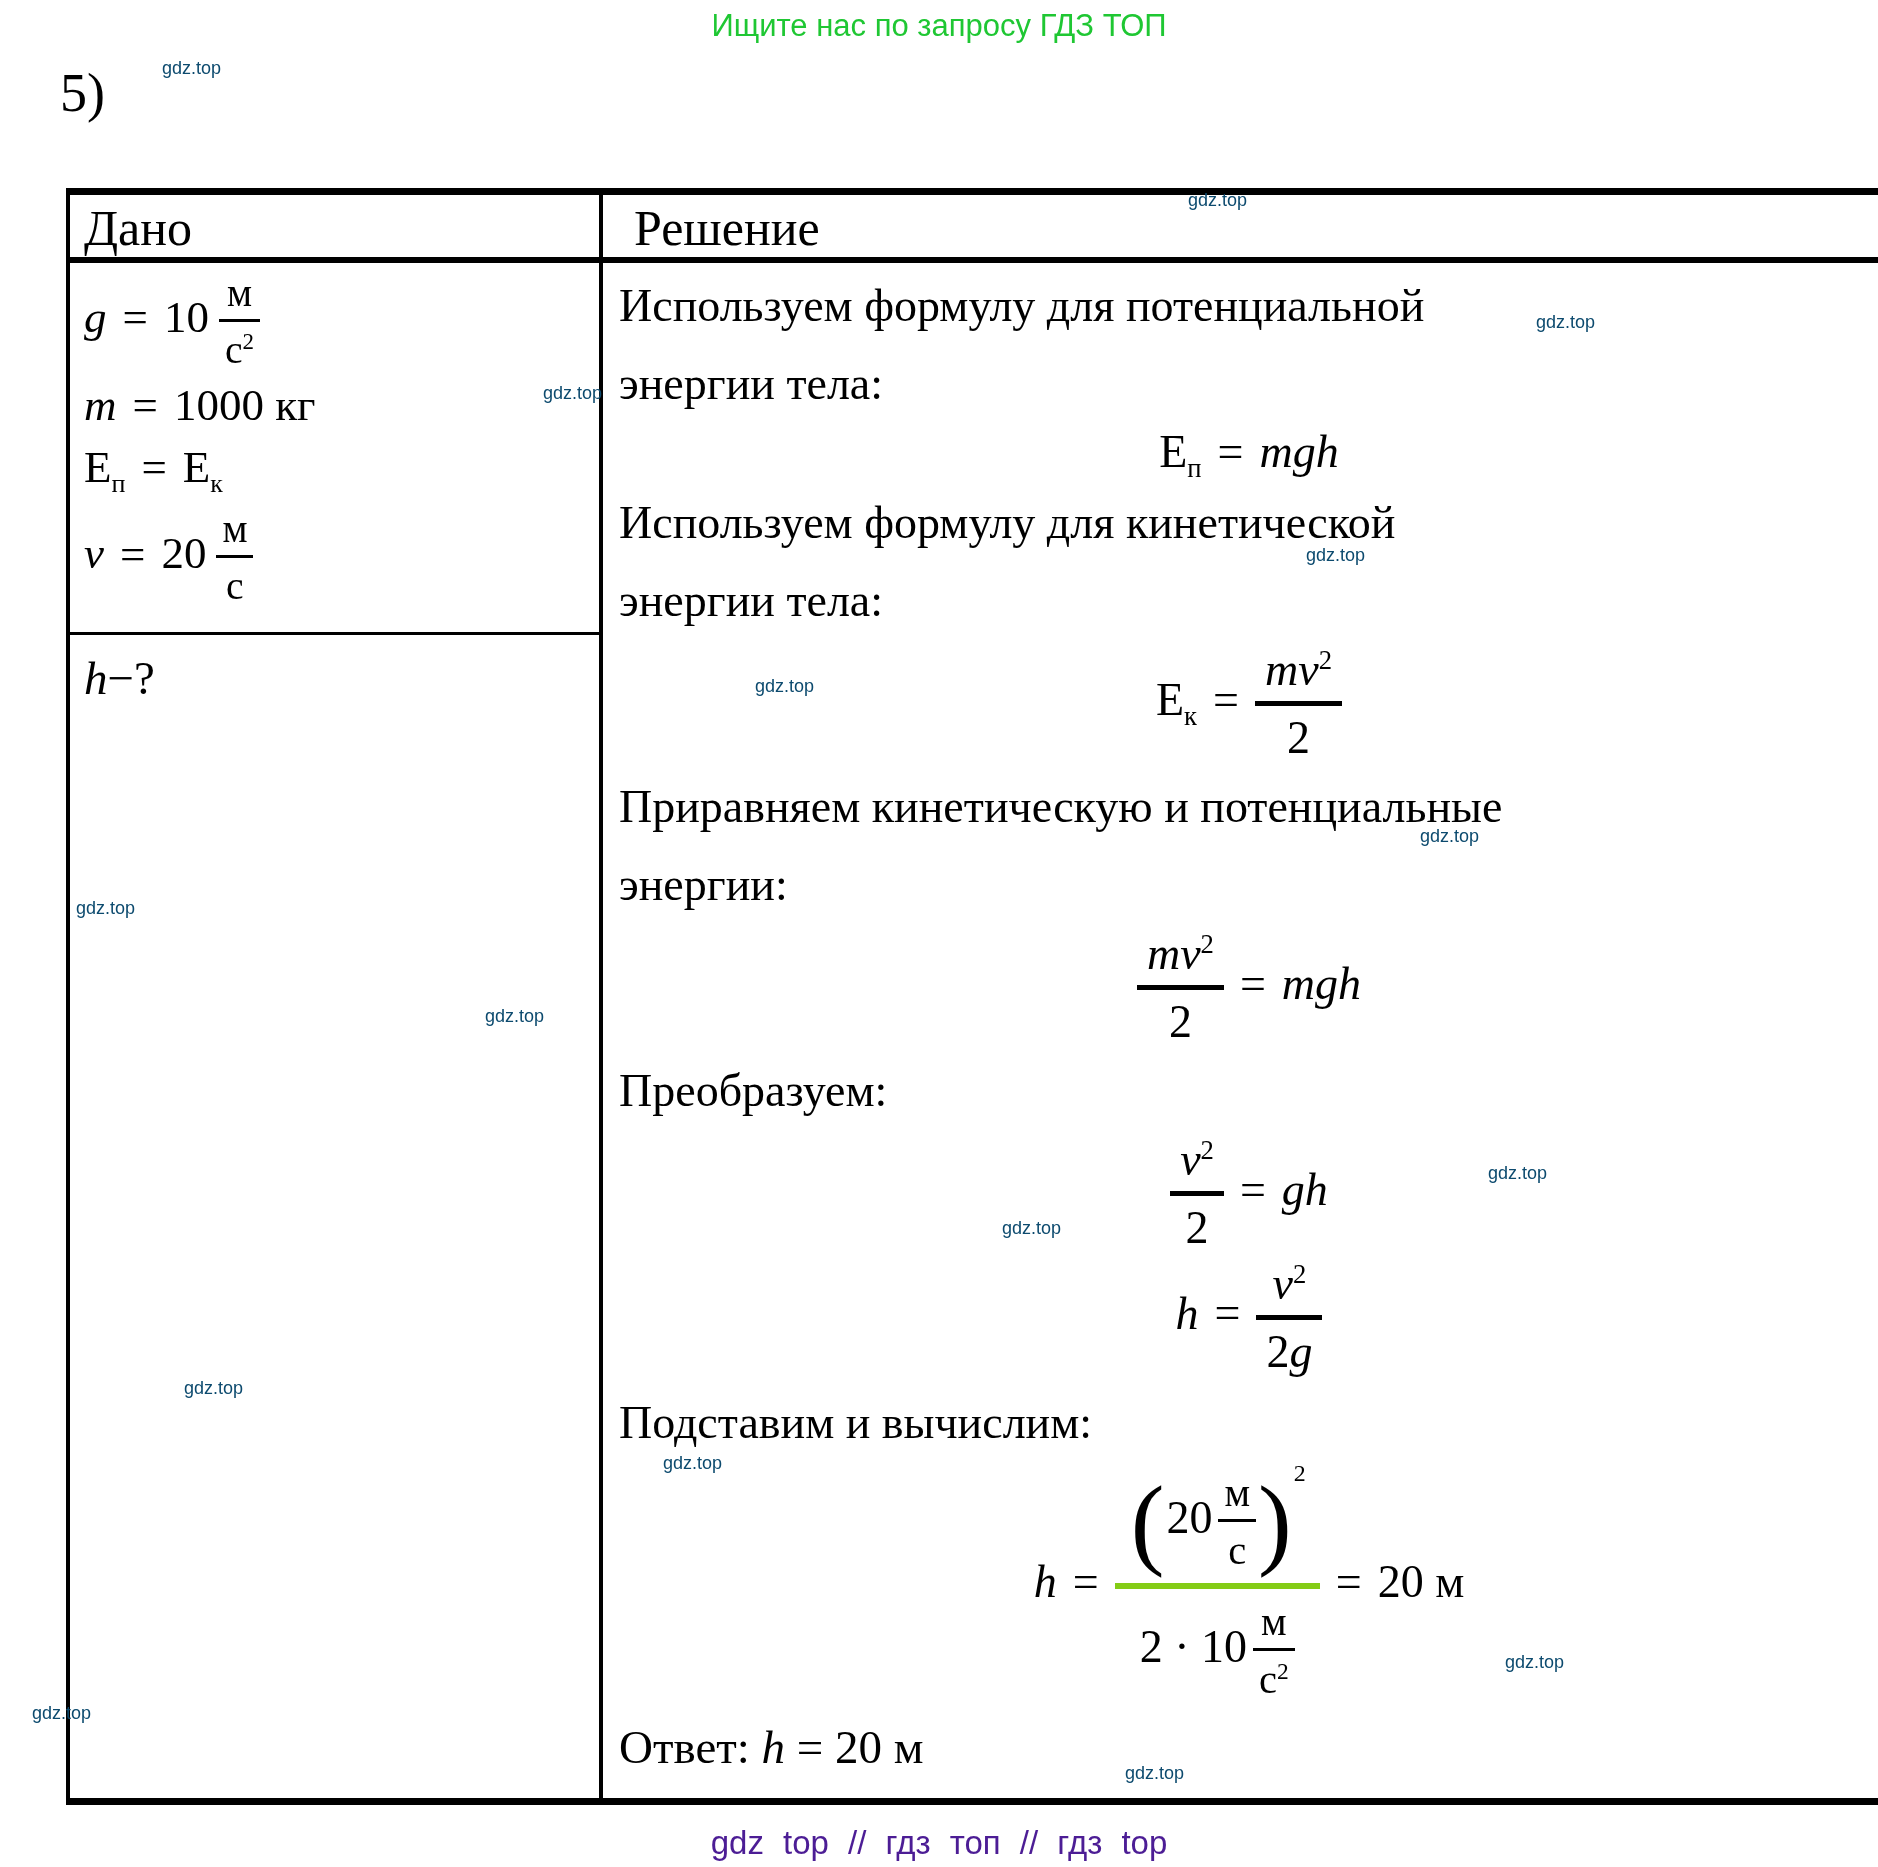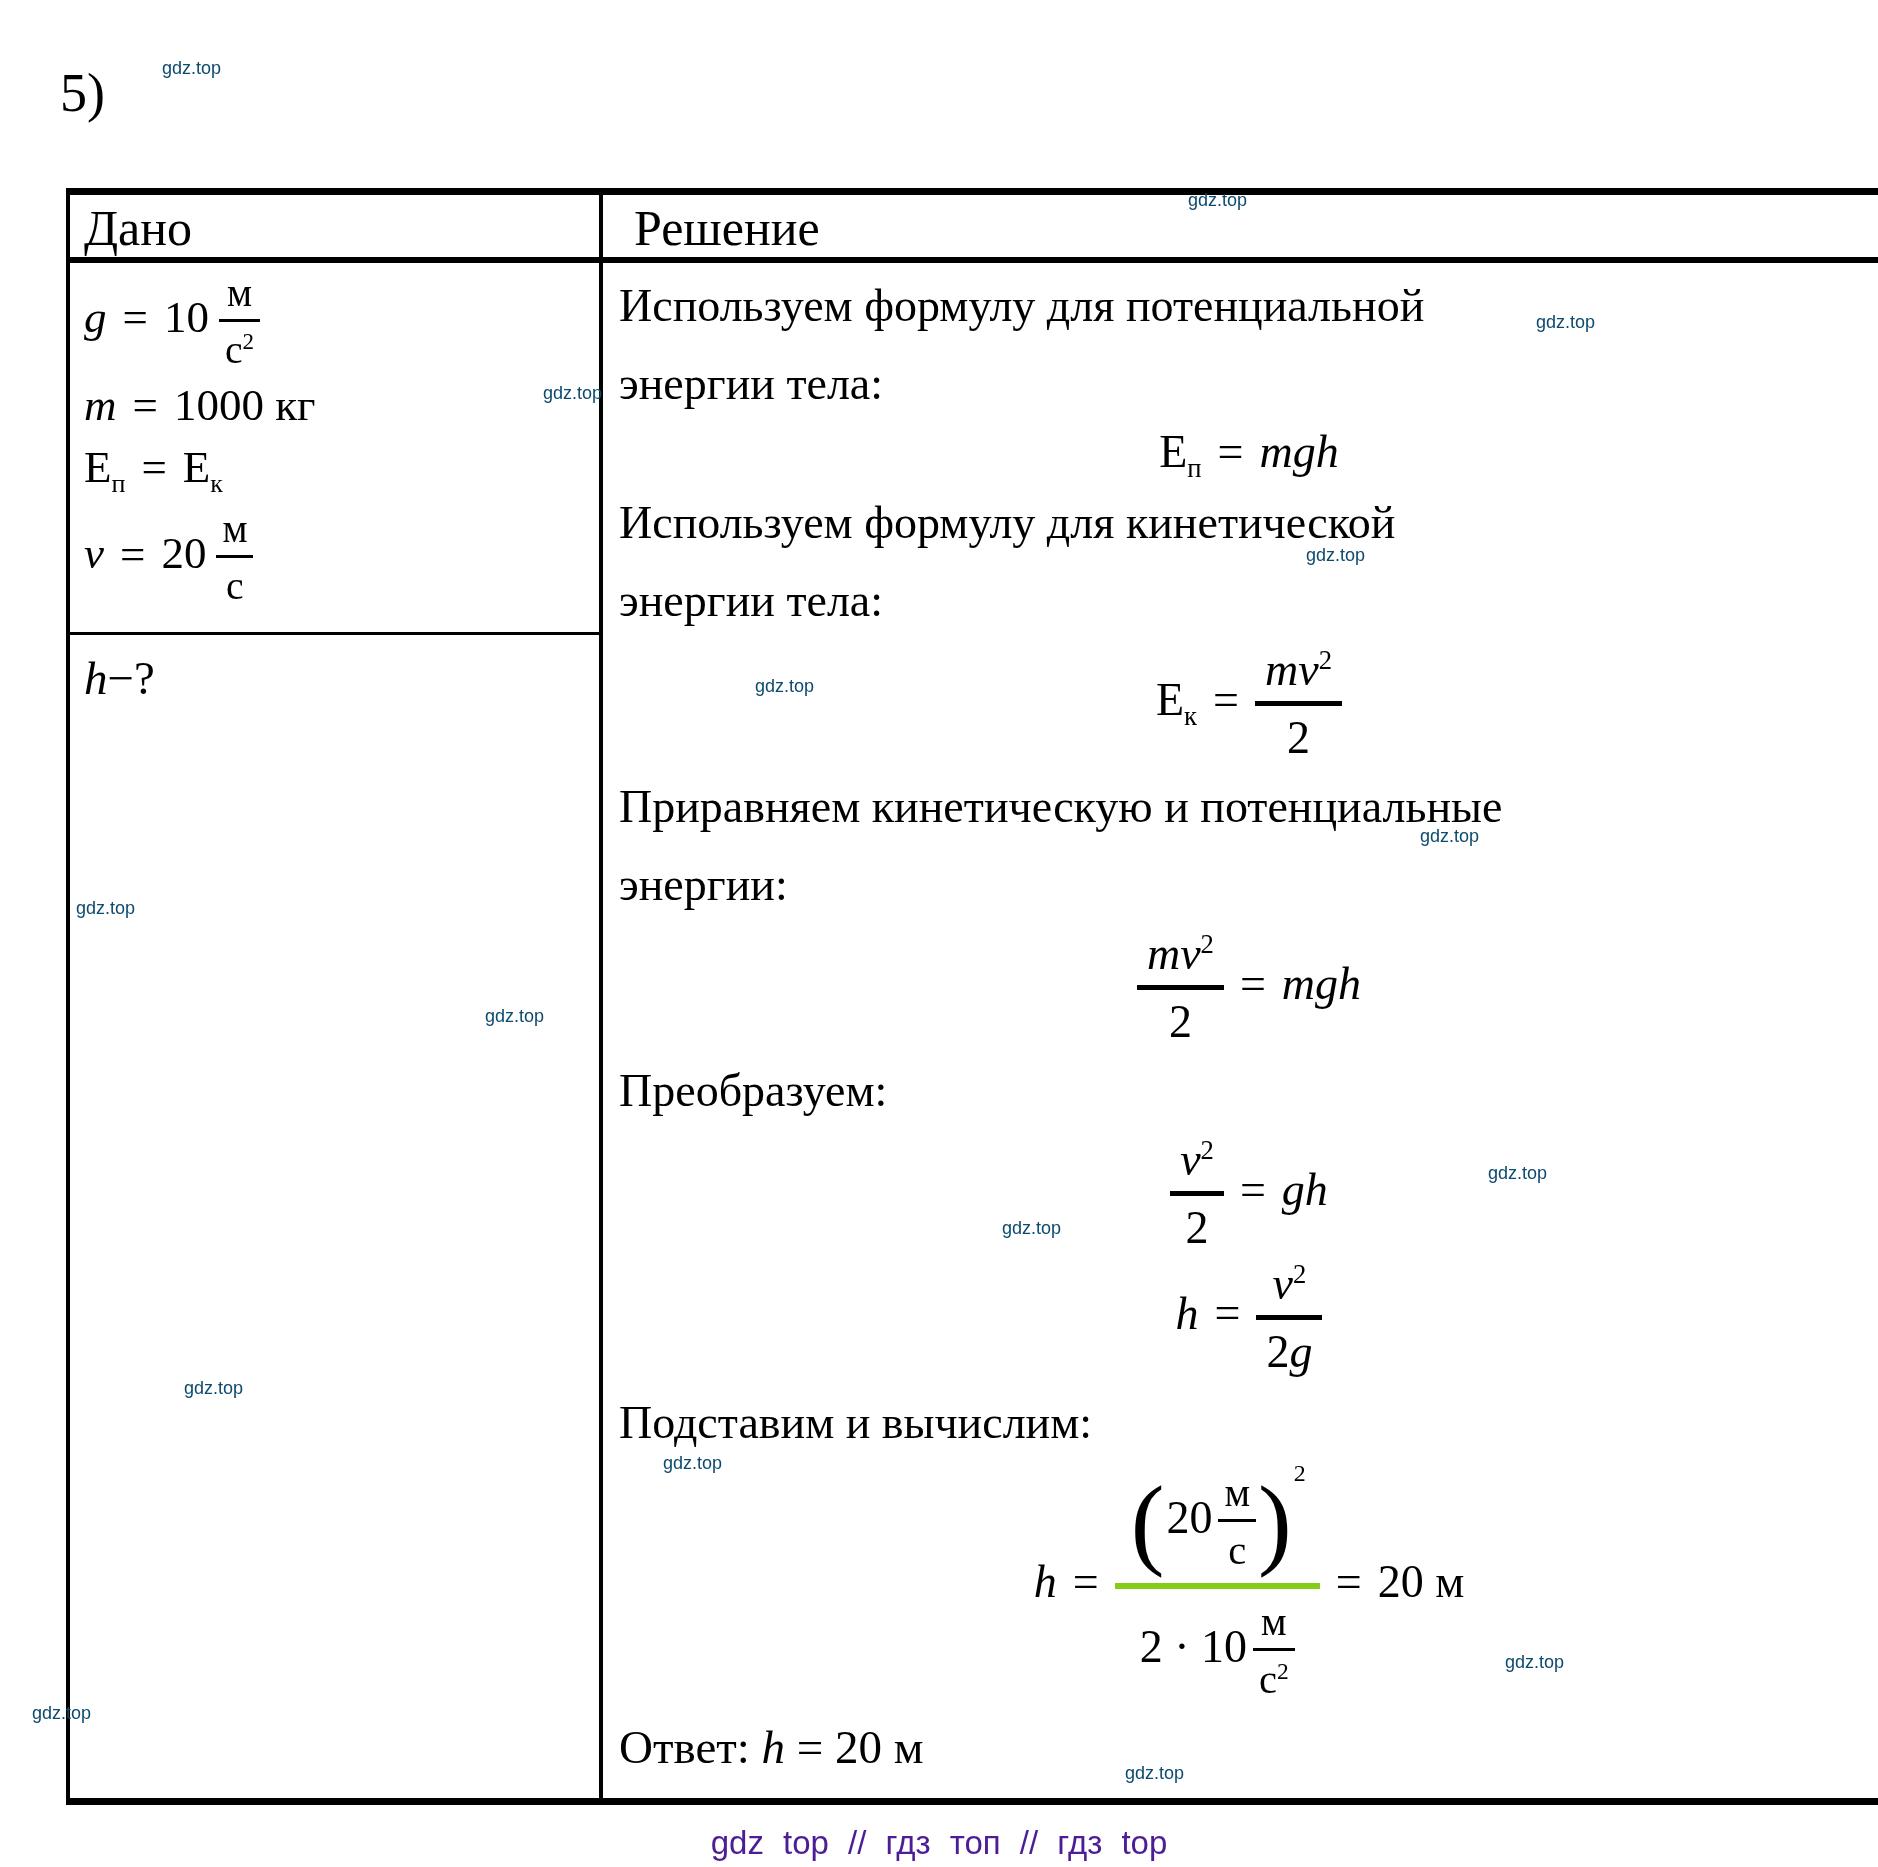--- a/index.html
+++ b/index.html
@@ -61,20 +61,21 @@
 
   .footer { position:absolute; top:1824px; left:0; width:100%; text-align:center;
             font-family:"Liberation Sans", sans-serif; font-size:33px; color:#4c1d95;
             word-spacing:10px; }
 </style>
 </head>
 <body>
 
 <div class="page">
 
+  <div class="banner">Ищите нас по запросу ГДЗ ТОП</div>
 
   <div class="problem-number">5)</div>
 
   <div class="table">
 
     <div class="cell hdr left">
       <span>Дано</span>
     </div>
 
     <div class="cell hdr right">

